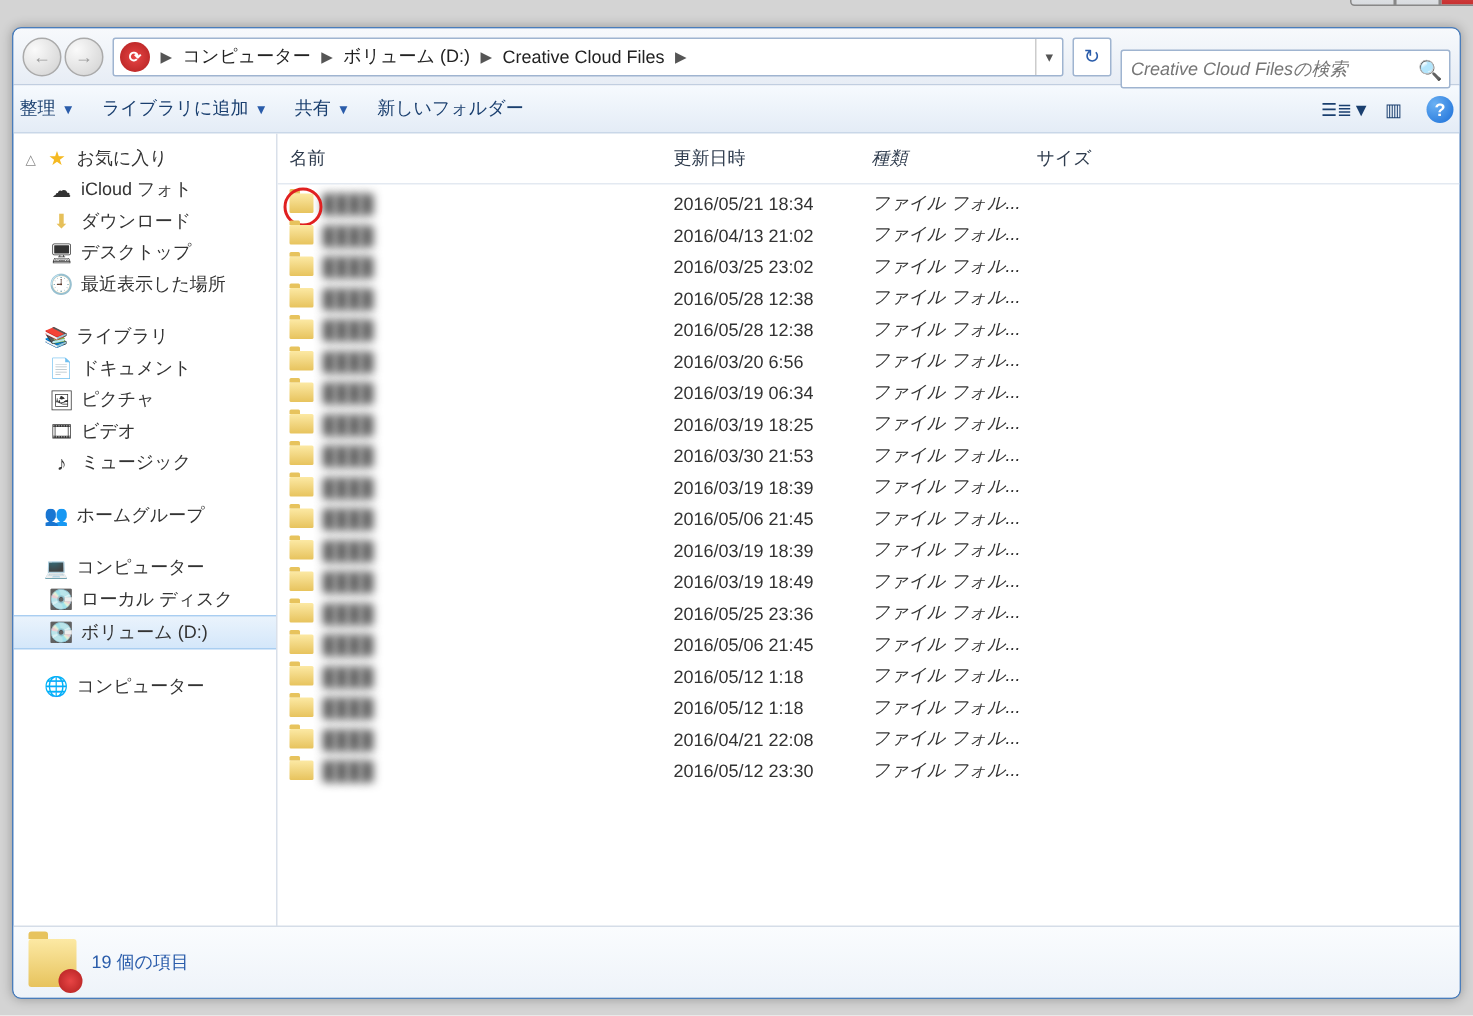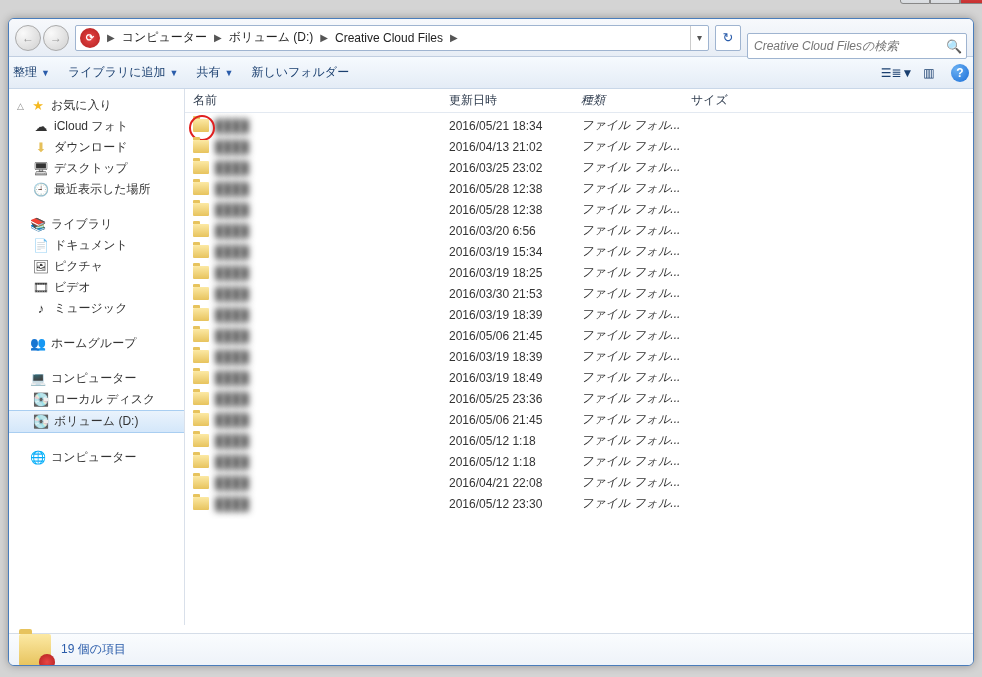--- a/index.html
+++ b/index.html
@@ -43,38 +43,38 @@
 .navitem.selected { background: linear-gradient(#eaf3fc,#d4e7fa); border: 1px solid #a9cef1; border-left: none; border-right: none; }
 .tri { font-size: 9px; color: #888; width: 8px; display: inline-block; }
 .ico { width: 16px; height: 16px; display: flex; align-items: center; justify-content: center; font-size: 13px; }
 .ico.fav { color: #f5b921; }
 .ico.folder { color: #e6c05a; }
 .ico.disk { color: #9aa2ab; }
 .ico.net { color: #3a7ed6; }
 
 
 .filepane { flex: 1; display: flex; flex-direction: column; }
-.colheaders { height: 24px; display: flex; align-items: center; border-bottom: 1px solid #e3e9f1; color: #2f3c4e; }
+.colheaders { height: 34px; display: flex; align-items: center; border-bottom: 1px solid #e3e9f1; color: #2f3c4e; }
 .colheaders div { padding: 0 8px; }
 .c-name { width: 256px; }
 .c-date { width: 132px; }
 .c-type { width: 110px; font-style: italic; }
 .c-size { width: 70px; }
 .rows { flex: 1; overflow: hidden; padding: 2px 0; }
 .row { display: flex; align-items: center; height: 21px; }
 .row .cell { padding: 0 8px; color: #333; white-space: nowrap; }
 .row .c-name { display: flex; align-items: center; gap: 6px; }
 .fld-icon { width: 16px; height: 13px; background: linear-gradient(#fce9a4,#e7c35d); border-radius: 1px; position: relative; }
 .fld-icon::before { content: ""; position: absolute; top: -3px; left: 0; width: 7px; height: 3px; background: #e7c35d; border-radius: 1px 1px 0 0; }
 .circled { position: relative; }
 .circled::after { content: ""; position: absolute; left: -4px; top: -4px; width: 22px; height: 22px; border: 2px solid #e02020; border-radius: 50%; }
 .blur { color: transparent; text-shadow: 0 0 6px rgba(80,80,80,.9); }
 
 
-.status { position: absolute; bottom: 0; left: 0; right: 0; height: 32px; border-top: 1px solid #d5dde8; display: flex; align-items: center; padding: 0 10px; gap: 10px; background: linear-gradient(#fafcfe,#eef3f9); }
+.status { position: absolute; bottom: 0; left: 0; right: 0; height: 48px; border-top: 1px solid #d5dde8; display: flex; align-items: center; padding: 0 10px; gap: 10px; background: linear-gradient(#fafcfe,#eef3f9); }
 .status-icon { width: 32px; height: 32px; background: linear-gradient(#fce9a4,#e7c35d); border-radius: 2px; position: relative; }
 .status-icon::before { content: ""; position: absolute; top: -5px; left: 0; width: 13px; height: 5px; background: #e7c35d; border-radius: 2px 2px 0 0; }
 .status-icon::after { content: ""; position: absolute; right: -4px; bottom: -4px; width: 16px; height: 16px; border-radius: 50%; background: radial-gradient(circle,#e84545,#b01f1f); }
 .status-text { color: #2a5caa; }
 </style>
 </head>
 <body>
 
 <div class="titlebar">
   <div class="titlebar-btn min">_</div>
@@ -267,21 +267,21 @@
               <span class="blur">████</span>
             </div>
             <div class="cell c-date">2016/03/20 6:56</div>
             <div class="cell c-type">ファイル フォル...</div>
           </div>
           <div class="row">
             <div class="cell c-name">
               <span class="fld-icon"></span>
               <span class="blur">████</span>
             </div>
-            <div class="cell c-date">2016/03/19 15:34</div>
+            <div class="cell c-date">2016/03/19 06:34</div>
             <div class="cell c-type">ファイル フォル...</div>
           </div>
           <div class="row">
             <div class="cell c-name">
               <span class="fld-icon"></span>
               <span class="blur">████</span>
             </div>
             <div class="cell c-date">2016/03/19 18:25</div>
             <div class="cell c-type">ファイル フォル...</div>
           </div>

